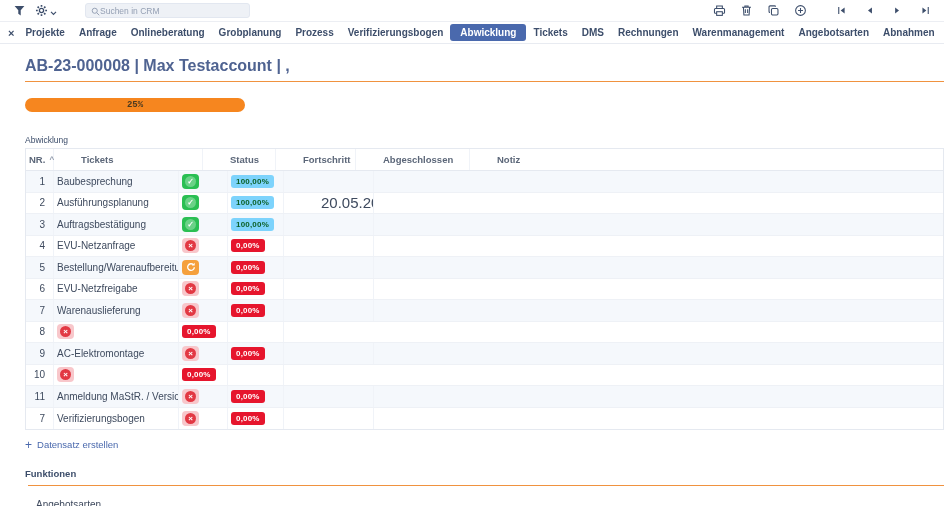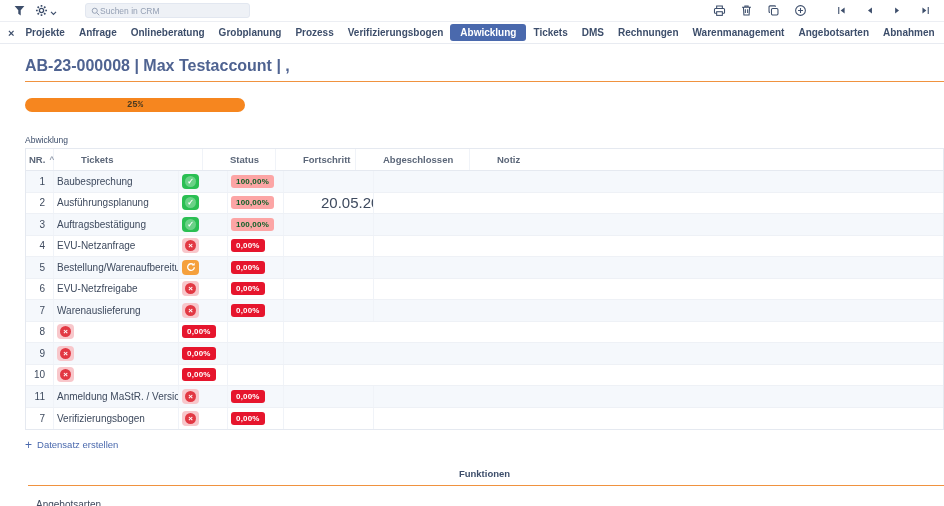--- a/index.html
+++ b/index.html
@@ -70,28 +70,28 @@
     align-items: center; justify-content: center; font-size: 8px; font-weight: 700; color: #fff; }
   .st-done { background: #2abf53; }
   .st-done .ic { background: rgba(255,255,255,0.30); }
   .st-open { background: #f8c7cb; }
   .st-open .ic { background: #e23843; }
   .st-prog { background: #f5a03c; }
   .st-prog .ic { background: transparent; }
 
   .pb { display: inline-block; padding: 2px 5px; border-radius: 3px;
     font-size: 8px; font-weight: 700; letter-spacing: 0.2px; }
-  .pb-green { background: #fca5a5; color: #0b5f26; }
+  .pb-green { background: #7dd3fc; color: #0b5f26; }
   .pb-red { background: #e6152d; color: #fff; }
 
   .add-row { margin-top: 9px; display: inline-flex; align-items: center; gap: 5px;
     color: #4a69ad; font-size: 9.5px; cursor: pointer; }
   .add-row .plus { font-size: 12px; line-height: 10px; }
 
-  .fn-heading { margin-top: 15px; text-align: center; font-size: 9.5px; font-weight: 600;
+  .fn-heading { margin-top: 15px; font-size: 9.5px; font-weight: 600;
     color: #3d4e6b; margin-right: 0; }
   .fn-rule { border: none; border-top: 1px solid #f0923f; margin-top: 6px; margin-left: 3px; }
 
   .ang-label { margin-top: 13px; margin-left: -7px; padding-left: 18px; font-size: 10px; color: #3f4a5e; }
 </style>
 </head>
 <body>
 
 <div class="topbar">
   <span class="tb-icon">
@@ -340,20 +340,21 @@
             </span>
           </div>
           <div class="cell-fortschritt">
             <span class="pb pb-red">0,00%</span>
           </div>
           <div class="cell-abgeschlossen"></div>
           <div class="cell-notiz"></div>
         </div>
         <div class="grid trow striped">
           <div class="cell-nr">9</div>
+          <div class="cell-prozess">AC-Elektromontage</div>
           <div class="cell-status">
             <span class="st st-open">
               <span class="ic">×</span>
             </span>
           </div>
           <div class="cell-fortschritt">
             <span class="pb pb-red">0,00%</span>
           </div>
           <div class="cell-abgeschlossen"></div>
           <div class="cell-notiz"></div>

